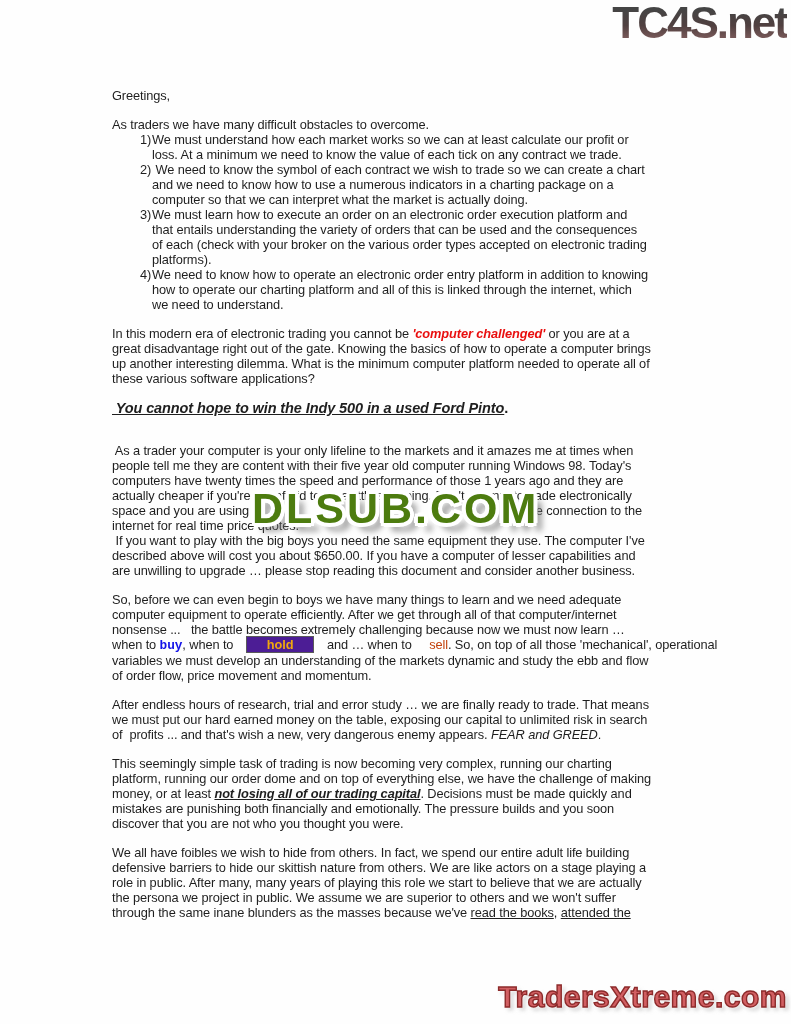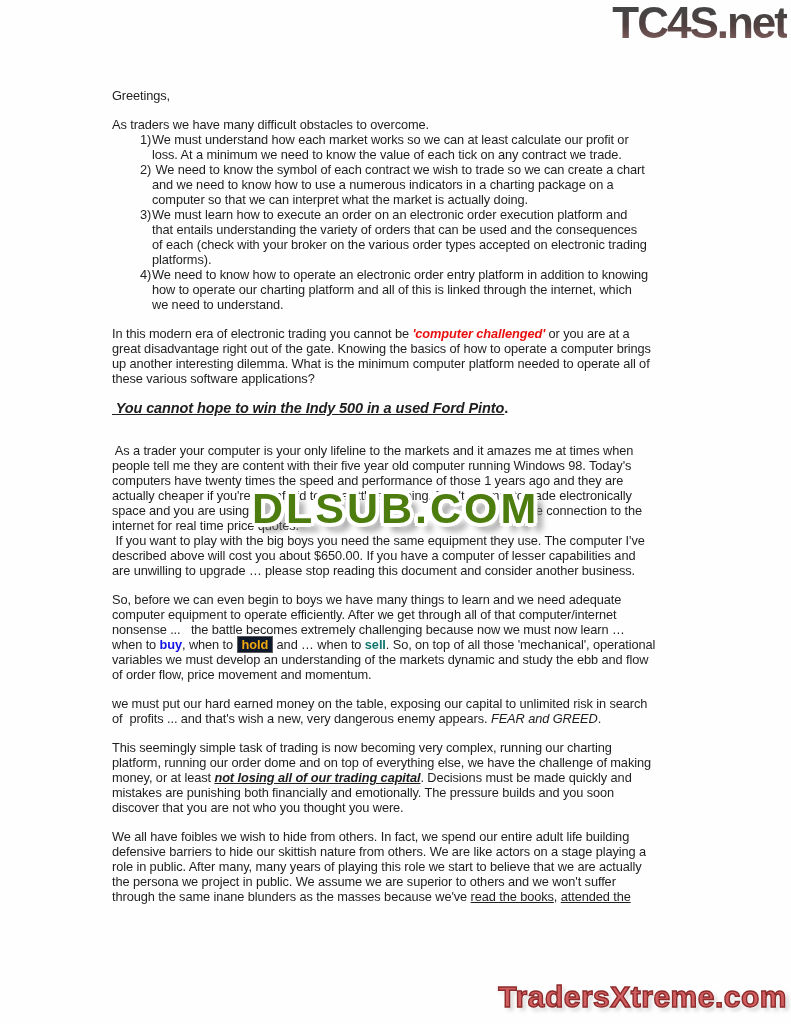--- a/index.html
+++ b/index.html
@@ -12,23 +12,23 @@
   .list-item{position:relative;padding-left:40px;}
   .list-item .num{position:absolute;left:28px;top:0;font-size:12.8px;line-height:15px;}
   .heading{margin-top:16px;}
   .heading + .block{margin-top:26px;}
   .heading .line{font-size:14.5px;line-height:17px;}
   .b{font-weight:bold;}
   .bi{font-weight:normal;font-style:italic;}
   .biu{font-weight:bold;font-style:italic;text-decoration:underline;}
   .u{text-decoration:underline;}
   .red-bi{color:#e90f0f;font-weight:bold;font-style:italic;margin-top:8px;}
-  .b-blue{color:#1414e8;font-weight:bold;}
-  .b-red{color:#0f766e;font-weight:bold;}
-  .hold{color:#f0a70f;font-weight:bold;border:1px solid #5a5a5a;padding:0 4px;margin:0 0;background:#0f172a;}
+  .b-blue{color:#1414e8;font-weight:bold;font-family:Liberation Mono, monospace;}
+  .b-red{color:#c2410c;font-weight:normal;margin-left:14px;}
+  .hold{color:#f0a70f;font-weight:bold;border:1px solid #5a5a5a;padding:0 20px;margin:0 9px;background:#4c1d95;}
   .abs{position:absolute;top:0;}
   .tc4s{position:absolute;top:-2px;right:4px;font-size:44px;font-weight:bold;letter-spacing:-2px;
         background:linear-gradient(to bottom,#454545 22%,#504040 55%,#8f6767 95%);
         -webkit-background-clip:text;background-clip:text;color:transparent;}
   .dlsub{position:absolute;left:252px;top:484px;font-size:43px;font-weight:bold;letter-spacing:3px;
         color:#4d7c0f;
         text-shadow:-3px -3px 0 #fff,3px -3px 0 #fff,-3px 3px 0 #fff,3px 3px 0 #fff,
                     -4px 0 0 #fff,4px 0 0 #fff,0 -4px 0 #fff,0 4px 0 #fff,
                     8px 8px 6px rgba(115,115,115,0.75);}
   .txtreme{position:absolute;right:4px;top:980px;font-size:30px;font-weight:bold;letter-spacing:0.5px;
@@ -95,20 +95,21 @@
       </div>
       <div class="block para">
         <div class="line"><span>So, before we can even begin to boys we have many things to learn and we need adequate</span></div>
         <div class="line"><span>computer equipment to operate efficiently. After we get through all of that computer/internet</span></div>
         <div class="line"><span>nonsense ...   the battle becomes extremely challenging because now we must now learn …</span></div>
         <div class="line"><span>when to </span><span class="b-blue">buy</span><span>, when to </span><span class="hold">hold</span><span> and … when to </span><span class="b-red">sell</span><span>. So, on top of all those 'mechanical', operational</span></div>
         <div class="line"><span>variables we must develop an understanding of the markets dynamic and study the ebb and flow</span></div>
         <div class="line"><span>of order flow, price movement and momentum.</span></div>
       </div>
       <div class="block para">
+        <div class="line"><span>After endless hours of research, trial and error study … we are finally ready to trade. That means</span></div>
         <div class="line"><span>we must put our hard earned money on the table, exposing our capital to unlimited risk in search</span></div>
         <div class="line"><span>of  profits ... and that's wish a new, very dangerous enemy appears. </span><span class="bi">FEAR and GREED</span><span>.</span></div>
       </div>
       <div class="block para">
         <div class="line"><span>This seemingly simple task of trading is now becoming very complex, running our charting</span></div>
         <div class="line"><span>platform, running our order dome and on top of everything else, we have the challenge of making</span></div>
         <div class="line"><span>money, or at least </span><span class="biu">not losing all of our trading capital</span><span>. Decisions must be made quickly and</span></div>
         <div class="line"><span>mistakes are punishing both financially and emotionally. The pressure builds and you soon</span></div>
         <div class="line"><span>discover that you are not who you thought you were.</span></div>
       </div>

